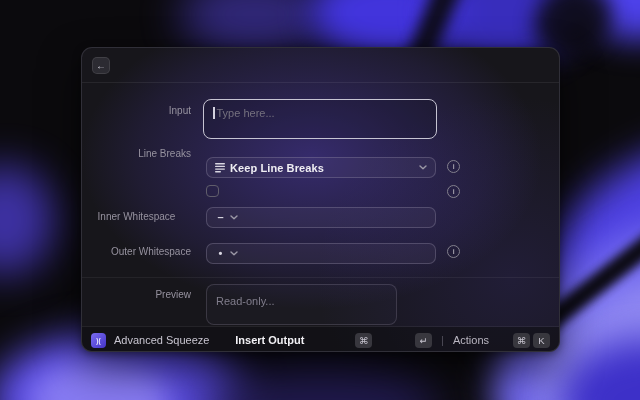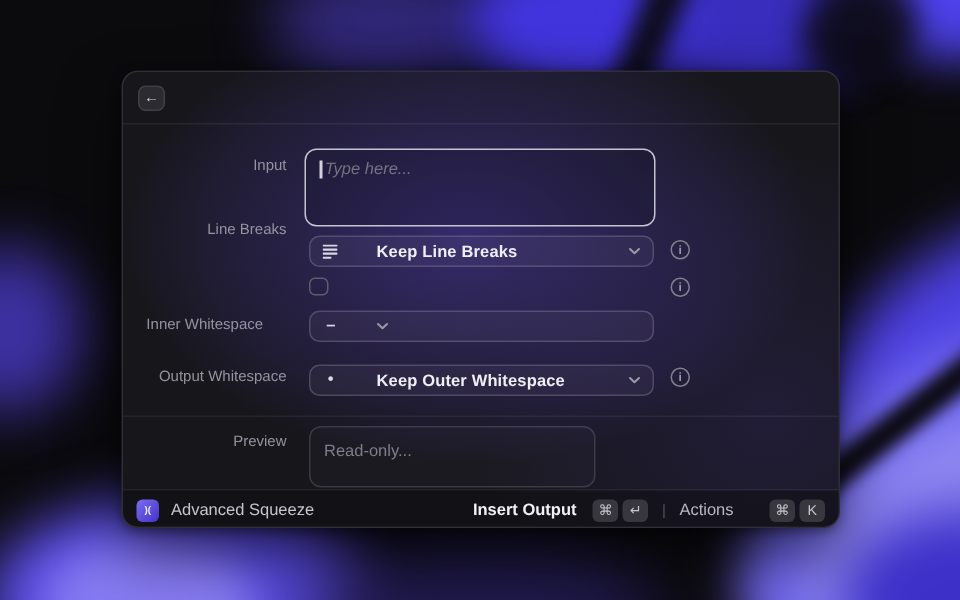--- a/index.html
+++ b/index.html
@@ -38,28 +38,28 @@
     border:1px solid rgba(255,255,255,0.10);border-radius:5px;display:flex;align-items:center;justify-content:center;
     color:#d5d3de;font-size:10px;line-height:1;cursor:pointer;}
 
   .field-label{position:absolute;left:0;width:109px;text-align:right;font-size:10px;color:#96929f;font-weight:500;line-height:12px;}
   .lbl-input{top:57px;}
   .lbl-line{top:100px;}
   .lbl-inner{top:163px;text-align:center;}
   .lbl-outer{top:198px;}
   .lbl-preview{top:241px;}
 
-  .input-box{position:absolute;left:121px;top:51px;width:234px;height:52px;border-radius:8px;
-    border:1.4px solid #c6c4d2;background:rgba(12,10,20,0.18);padding:7px 9px;display:flex;align-items:flex-start;font-style:italic;}
+  .input-box{position:absolute;left:121px;top:51px;width:234px;height:40px;border-radius:8px;
+    border:1.4px solid #c6c4d2;background:rgba(12,10,20,0.18);padding:7px 9px;display:flex;align-items:flex-start;}
   .caret{display:inline-block;width:1.5px;height:12px;background:#d3d1de;margin-right:2px;}
   .placeholder{font-size:11px;color:#75717f;line-height:12px;}
 
   .dropdown{position:absolute;left:124px;width:230px;height:21px;border-radius:7px;
     background:rgba(124,116,150,0.10);border:1px solid rgba(150,144,168,0.35);
-    display:flex;align-items:center;padding:0 8px;gap:25px;cursor:pointer;}
+    display:flex;align-items:center;padding:0 8px;gap:4px;cursor:pointer;}
   .dd-line{top:109px;}
   .dd-inner{top:159px;}
   .dd-outer{top:195px;}
   .dd-value{font-size:11px;color:#efeef3;font-weight:600;letter-spacing:.1px;flex:1;white-space:nowrap;}
   .dd-glyph{font-size:11px;color:#d9d7e2;font-weight:700;line-height:1;width:11px;text-align:center;}
   .chev{display:flex;align-items:center;}
 
   .info{position:absolute;left:365px;width:13px;height:13px;border-radius:50%;border:1px solid #83808d;
     display:flex;align-items:center;justify-content:center;font-size:8px;color:#9d9aa6;font-weight:600;cursor:pointer;}
   .info-line{top:112px;}
@@ -77,21 +77,21 @@
   .preview-box{position:absolute;left:124px;top:236px;width:191px;height:41px;border-radius:8px;
     border:1px solid rgba(150,144,168,0.26);background:rgba(124,116,150,0.05);padding:6px 9px;}
   .preview-box .placeholder{color:#807d8c;}
 
   .footer{position:absolute;left:0;right:0;top:279px;height:26px;background:rgba(15,14,18,0.55);
     display:flex;align-items:center;padding:0 9px;}
   .app-icon{width:15px;height:15px;border-radius:4px;background:linear-gradient(135deg,#7b6df0,#4433c8);
     display:flex;align-items:center;justify-content:center;color:#efeefc;font-size:6.5px;font-weight:700;letter-spacing:0;}
   .app-name{margin-left:8px;font-size:11px;color:#c8c5d0;font-weight:500;}
   .footer-right{margin-left:auto;display:flex;align-items:center;}
-  .primary-action{display:flex;align-items:center;cursor:pointer;}
+  .primary-action{display:flex;align-items:center;cursor:pointer;gap:40px;}
   .primary-label{font-size:11px;font-weight:700;color:#f2f1f5;margin-right:8px;}
   .kbd{display:inline-flex;width:17px;height:15px;background:#38373e;border-radius:4px;
     align-items:center;justify-content:center;font-size:9.5px;color:#c6c3ce;margin-left:3px;}
   .foot-div{color:#55525e;font-size:10px;margin:0 9px;}
   .actions-group{display:flex;align-items:center;cursor:pointer;}
   .actions-label{font-size:11px;color:#bab7c2;font-weight:500;margin-right:21px;}
 </style>
 </head>
 <body>
 
@@ -153,24 +153,23 @@
     <div class="field-label lbl-inner">Inner Whitespace</div>
     <div class="dropdown dd-inner">
       <span class="dd-glyph">–</span>
       <span class="chev">
         <svg width="8" height="5" viewBox="0 0 8 5">
             <path d="M1 1 L4 3.8 L7 1" stroke="#9b98a6" fill="none" stroke-width="1.4" stroke-linecap="round" stroke-linejoin="round"></path>
           </svg>
       </span>
     </div>
 
-    <div class="field-label lbl-outer">Output Whitespace</div>
+    <div class="field-label lbl-outer">Outer Whitespace</div>
     <div class="dropdown dd-outer">
       <span class="dd-glyph">•</span>
-      <span class="dd-value">Keep Outer Whitespace</span>
       <span class="chev">
         <svg width="8" height="5" viewBox="0 0 8 5">
             <path d="M1 1 L4 3.8 L7 1" stroke="#9b98a6" fill="none" stroke-width="1.4" stroke-linecap="round" stroke-linejoin="round"></path>
           </svg>
       </span>
     </div>
     <div class="info info-outer">i</div>
 
     <div class="divider div-mid"></div>
 

